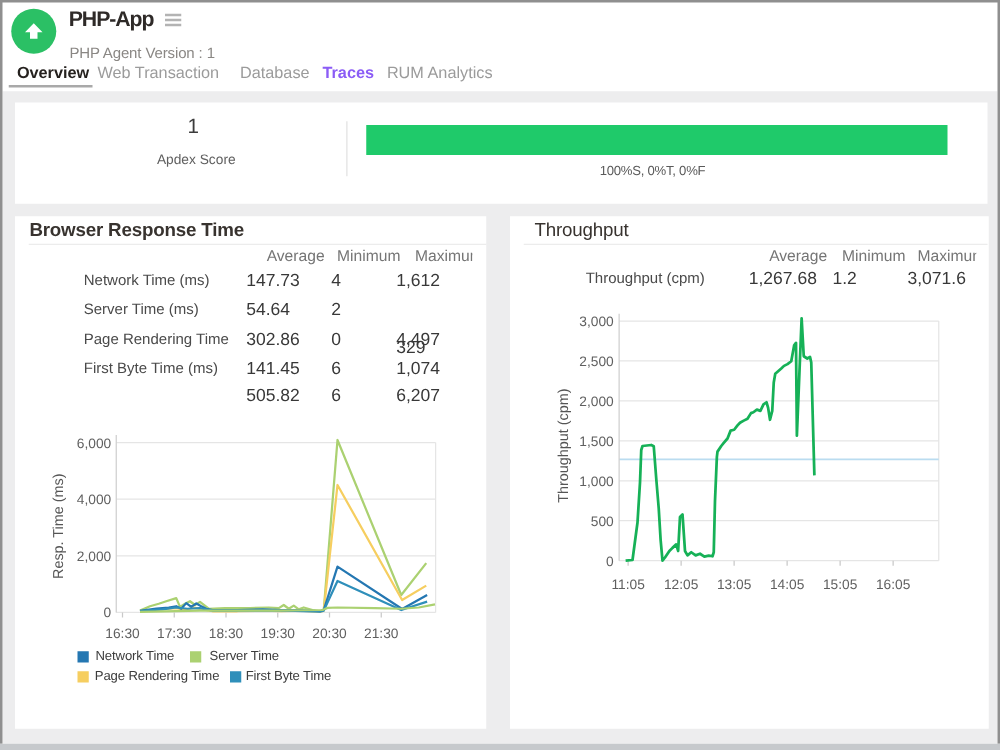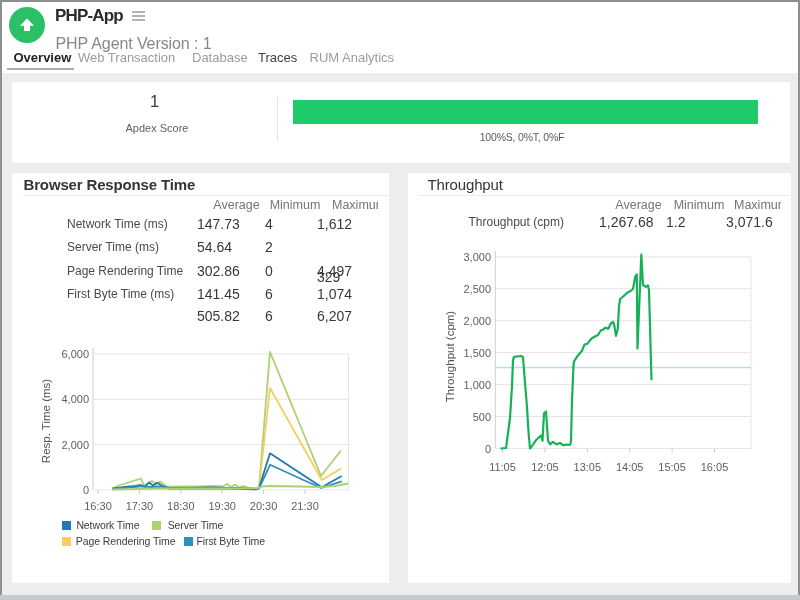--- a/index.html
+++ b/index.html
@@ -23,27 +23,27 @@
     <svg width="36" height="36" viewBox="0 0 36 36" style="position:absolute;left:0;top:0;">
       <path d="M18 11.5 L25 18.7 L21 18.7 L21 24 L15 24 L15 18.7 L11 18.7 Z" fill="#fff"></path>
     </svg>
   </div>
   <div class="abs" style="left:55px;top:6px;font-size:17px;font-weight:bold;color:#2e2a28;letter-spacing:-0.85px;">PHP-App</div>
   <div class="abs" style="left:132px;top:10.5px;width:13px;">
     <div style="height:2px;background:#b3b3b3;margin-bottom:2.2px;"></div>
     <div style="height:2px;background:#b3b3b3;margin-bottom:2.2px;"></div>
     <div style="height:2px;background:#b3b3b3;"></div>
   </div>
-  <div class="abs" style="left:55.5px;top:34.5px;font-size:16px;color:#8a8784;letter-spacing:-0.1px;">PHP Agent Version : 1</div>
+  <div class="abs" style="left:55.5px;top:34.5px;font-size:12px;color:#8a8784;letter-spacing:-0.1px;">PHP Agent Version : 1</div>
 
   <div class="abs" style="left:13.5px;top:50px;font-size:13px;font-weight:bold;color:#25211e;">Overview</div>
   <div class="abs" style="left:7px;top:67.5px;width:67px;height:2.5px;background:#a9a9a9;"></div>
   <div class="abs" style="left:78px;top:50px;font-size:13px;color:#9b9b9b;">Web Transaction</div>
   <div class="abs" style="left:192px;top:50px;font-size:13px;color:#9b9b9b;">Database</div>
-  <div class="abs" style="left:258px;top:50px;font-size:13px;color:#404040;">Traces</div>
+  <div class="abs" style="left:258px;top:50px;font-size:13px;color:#8b5cf6;font-weight:bold;">Traces</div>
   <div class="abs" style="left:309.5px;top:50px;font-size:13px;color:#9b9b9b;text-align:center;">RUM Analytics</div>
 
   <div class="card" style="left:12px;top:82px;width:778px;height:81px;"></div>
   <div class="abs" style="left:119.5px;top:91.5px;width:70px;text-align:center;font-size:16.5px;color:#3c3c3c;">1</div>
   <div class="abs" style="left:107px;top:121.5px;width:100px;text-align:center;font-size:11px;color:#606060;">Apdex Score</div>
   <div class="abs" style="left:277px;top:97px;width:1px;height:44px;background:#e2e2e2;"></div>
   <div class="abs" style="left:293px;top:100px;width:465px;height:24px;background:#1fca6a;"></div>
   <div class="abs" style="left:422px;top:131px;width:200px;text-align:center;font-size:10.5px;color:#5a5a5a;letter-spacing:-0.2px;">100%S, 0%T, 0%F</div>
 
   <div class="card" id="leftcard" style="left:12px;top:173px;width:377px;height:410px;"></div>

